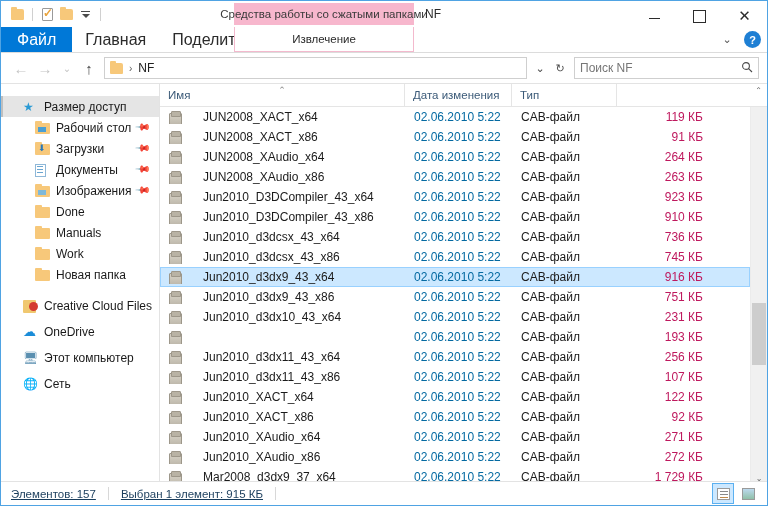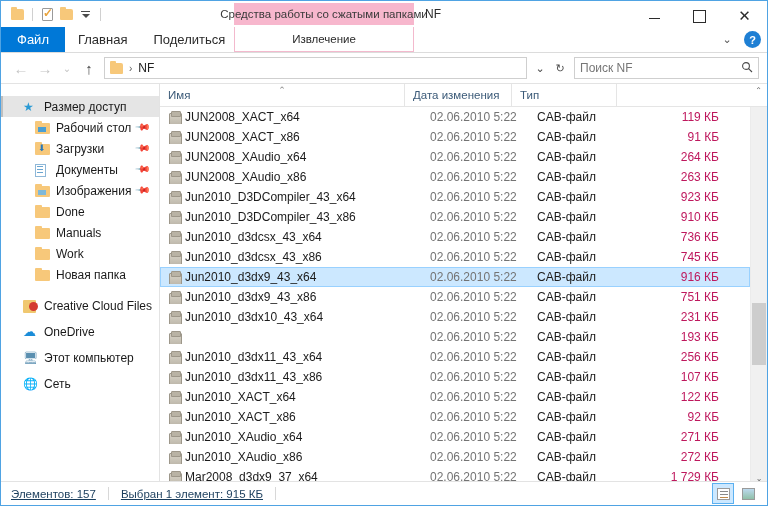--- a/index.html
+++ b/index.html
@@ -87,21 +87,21 @@
   
   .ribbon-tabs {
     height: 25px; min-height: 25px;
     display: flex; align-items: stretch;
     background: #ffffff;
     position: relative;
   }
   .tab {
     display: flex; align-items: center; justify-content: center;
     padding: 0 13px;
-    font-size: 13px; color: #2b2b2b;
+    font-size: 16px; color: #2b2b2b;
     white-space: nowrap;
     text-align: center;
   }
   .tab-file { background: #0078d7; color: #ffffff; padding: 0 16px; }
   .tab-ctx {
     position: absolute; left: 233px; top: 0;
     width: 180px; height: 25px;
     border-left: 1px solid #f3b9cd; border-right: 1px solid #f3b9cd;
     border-bottom: 1px solid #f3b9cd;
     background: #ffffff;
@@ -259,24 +259,24 @@
   }
   .rowwrap { display: flex; }
   .rowlist { flex: 1; min-width: 0; }
   .row {
     height: 20px; display: flex; align-items: center;
     font-size: 12px; color: #1a1a1a;
     border: 1px solid transparent;
   }
   .row.sel { background: #cce8ff; border: 1px solid #99d1ff; }
   .cell-name {
-    width: 245px; display: flex; align-items: center; gap: 4px;
+    width: 245px; display: flex; align-items: center; gap: 22px;
     padding-left: 7px; white-space: nowrap; overflow: hidden; text-align: center;
   }
-  .cell-date { width: 107px; padding-left: 8px; color: #737373; margin-left: 16px; }
+  .cell-date { width: 107px; padding-left: 8px; color: #0369a1; }
   .cell-type { width: 105px; padding-left: 8px; color: #1a1a1a; }
   .cell-size { width: 95px; padding-right: 10px; text-align: right; color: #be185d; }
   .cab-ico {
     width: 13px; height: 13px; flex: 0 0 13px;
     position: relative;
   }
   .cab-ico::before {
     content: ""; position: absolute; left: 1px; top: 2px;
     width: 11px; height: 10px;
     background: linear-gradient(180deg,#d8d3c8 0%, #bfb9ac 100%);

